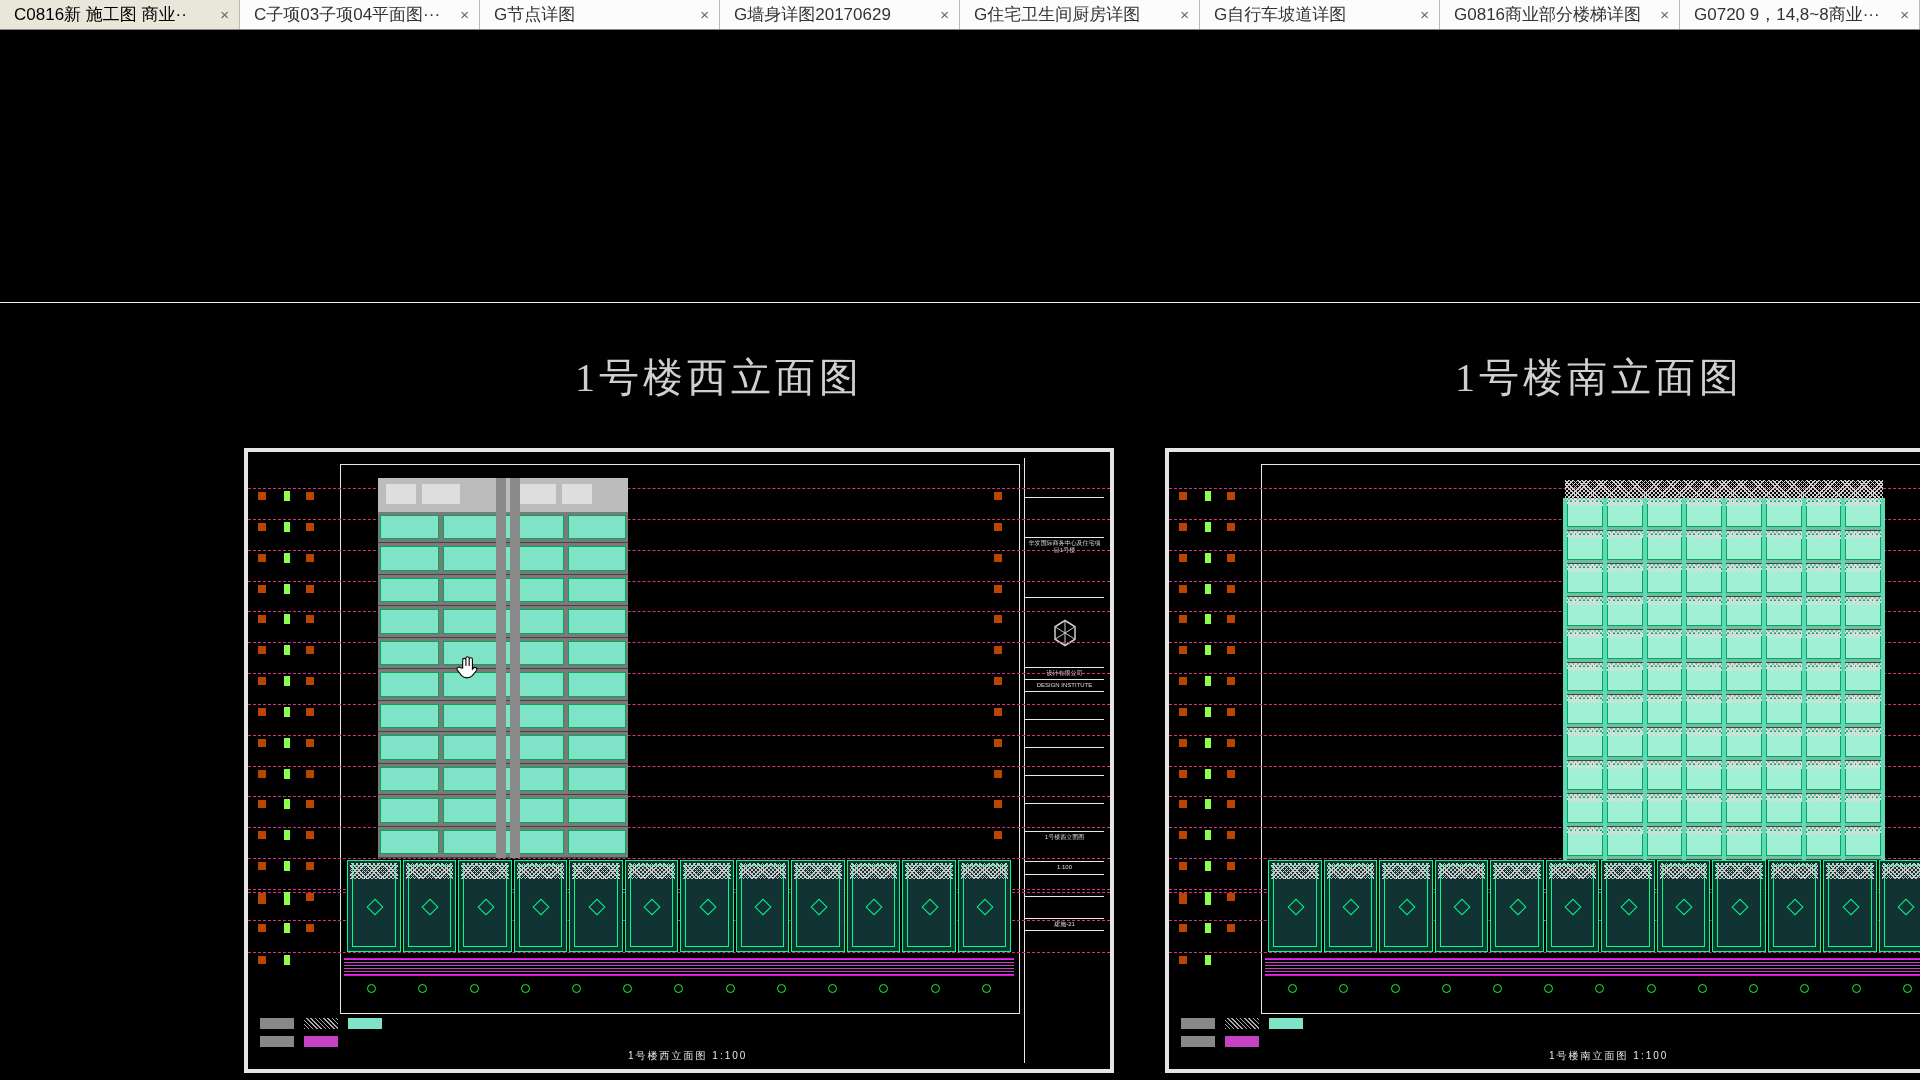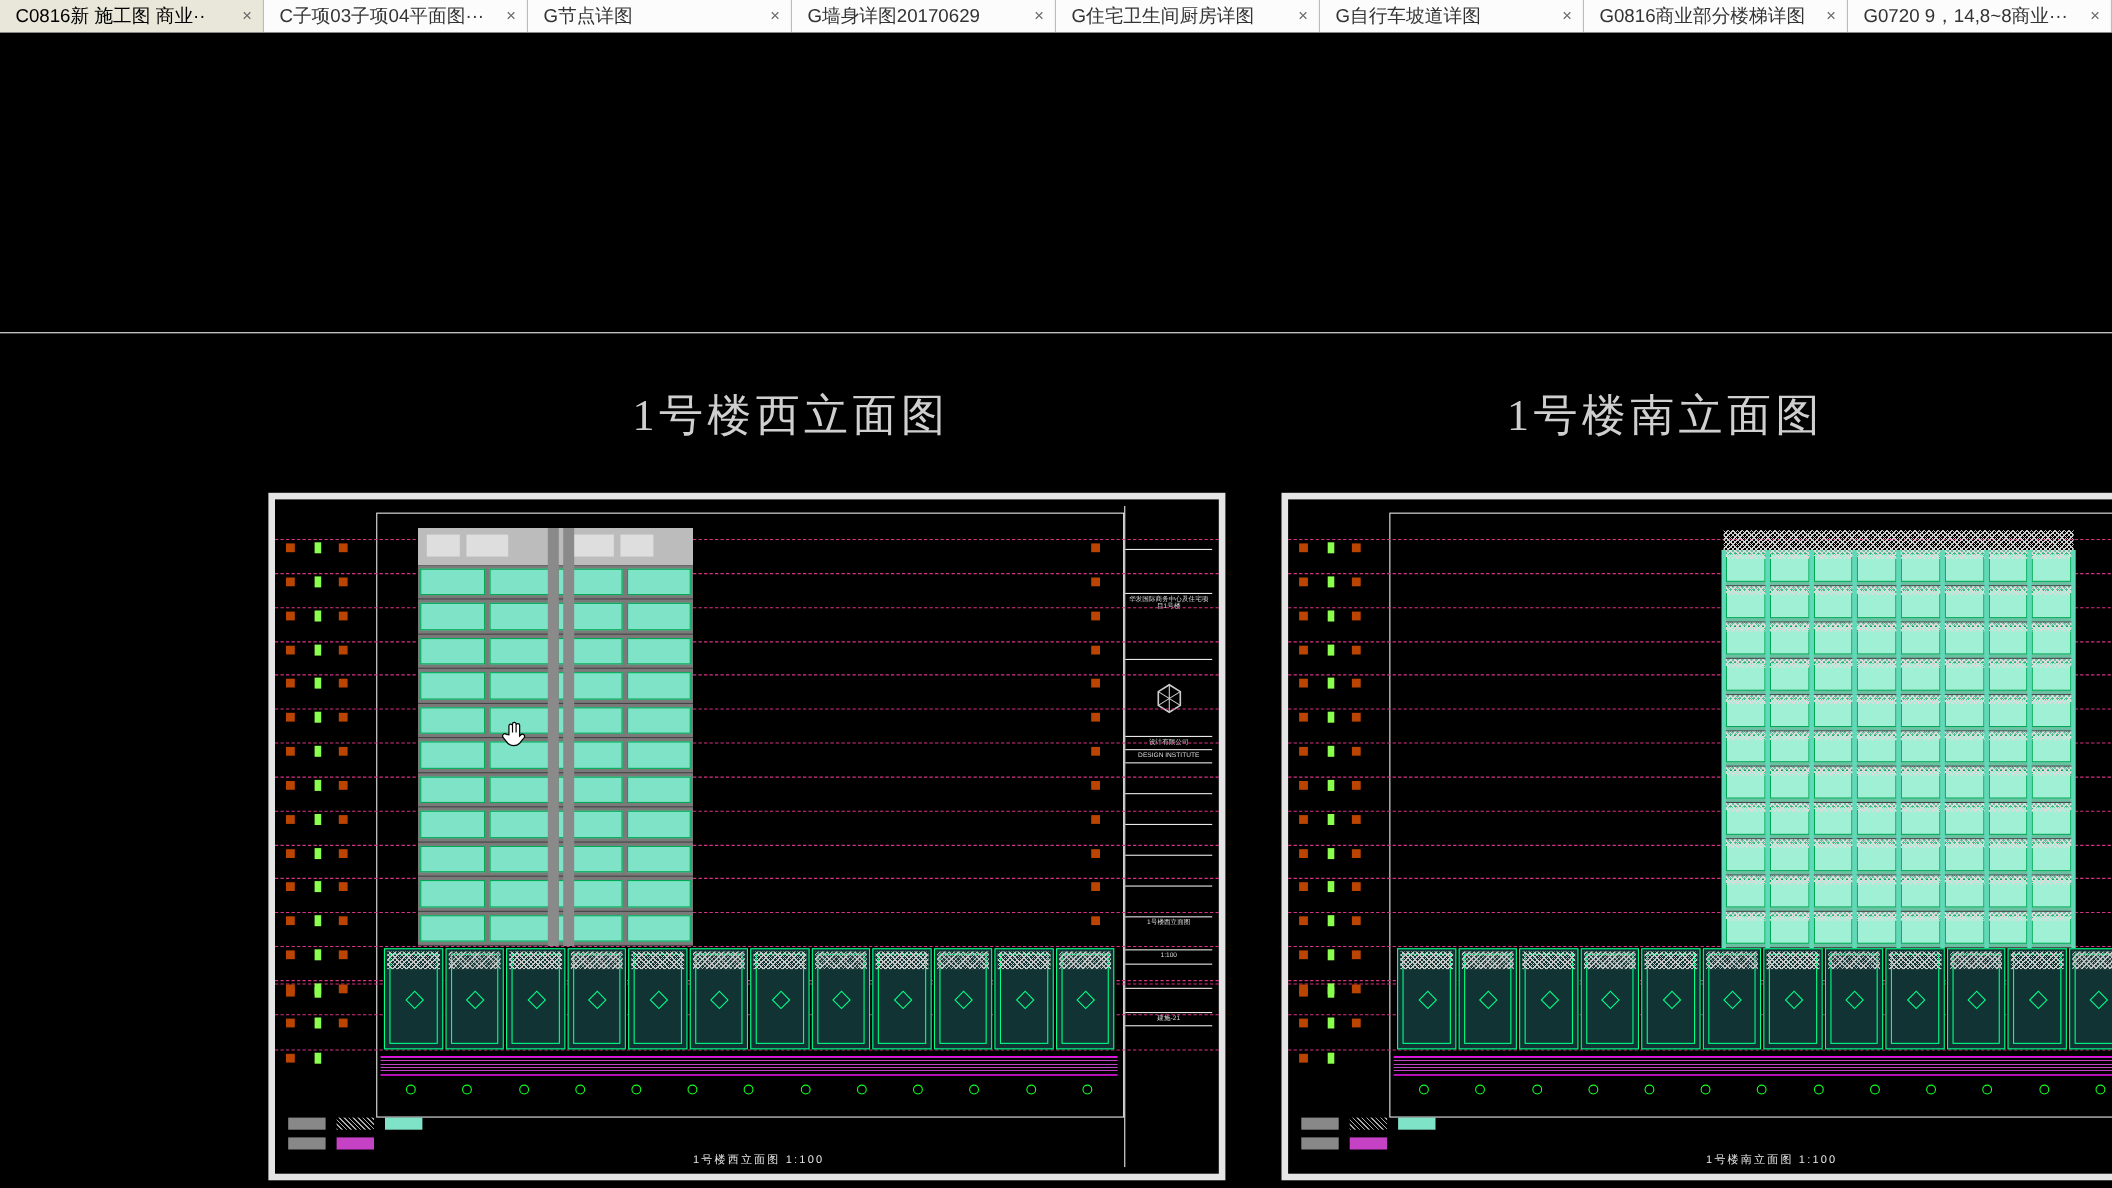--- a/index.html
+++ b/index.html
@@ -13,21 +13,21 @@
   .tab .x{ font-size:15px; color:#666; padding-left:8px; cursor:pointer; }
 
   
   .canvas{ position:absolute; left:0; right:0; top:30px; bottom:0; background:#000; }
   .divider{ position:absolute; left:0; right:0; top:272px; height:1px; background:#efefef; }
 
   
   .dtitle{ position:absolute; font-size:40px; letter-spacing:4px; color:#cfcfcf; font-family:"KaiTi","SimSun",serif; }
 
   
-  .sheet{ position:absolute; border:6px solid #e5e5e5; }
+  .sheet{ position:absolute; border:4px solid #e5e5e5; }
   .sheet-inner{ position:absolute; border:1px solid #e8e8e8; }
 
   
   .tblock{ position:absolute; right:6px; top:6px; bottom:6px; width:80px; border-left:1px solid #e8e8e8; }
   .tblock .cell{ border-bottom:1px solid #e8e8e8; width:100%; }
   .tblock .logo{ height:70px; display:flex; align-items:center; justify-content:center; }
   .tblock .logo svg{ width:30px; height:30px; }
   .tblock .txt{ font-size:6px; color:#ddd; text-align:center; padding:2px 1px; line-height:1.2; }
 
   
@@ -116,21 +116,21 @@
     <span class="lbl">G0720 9，14,8~8商业···</span>
     <span class="x">×</span>
   </div>
 </div>
 
 <div class="canvas">
 
   <div class="divider"></div>
 
   <div class="dtitle" style="left:575px; top:320px;">1号楼西立面图</div>
-  <div class="dtitle" style="left:1370px; top:320px;">1号楼南立面图</div>
+  <div class="dtitle" style="left:1455px; top:320px;">1号楼南立面图</div>
 
   <div class="sheet" style="left:244px; top:418px; width:870px; height:625px;">
 
     <div class="sheet-inner" style="left:92px; top:12px; width:680px; height:550px;"></div>
 
     <div class="tblock">
       <div class="cell" style="height:40px;"></div>
       <div class="cell" style="height:40px;"></div>
       <div class="cell txt" style="height:60px;">华发国际商务中心及住宅项目1号楼</div>
       <div class="cell logo">

